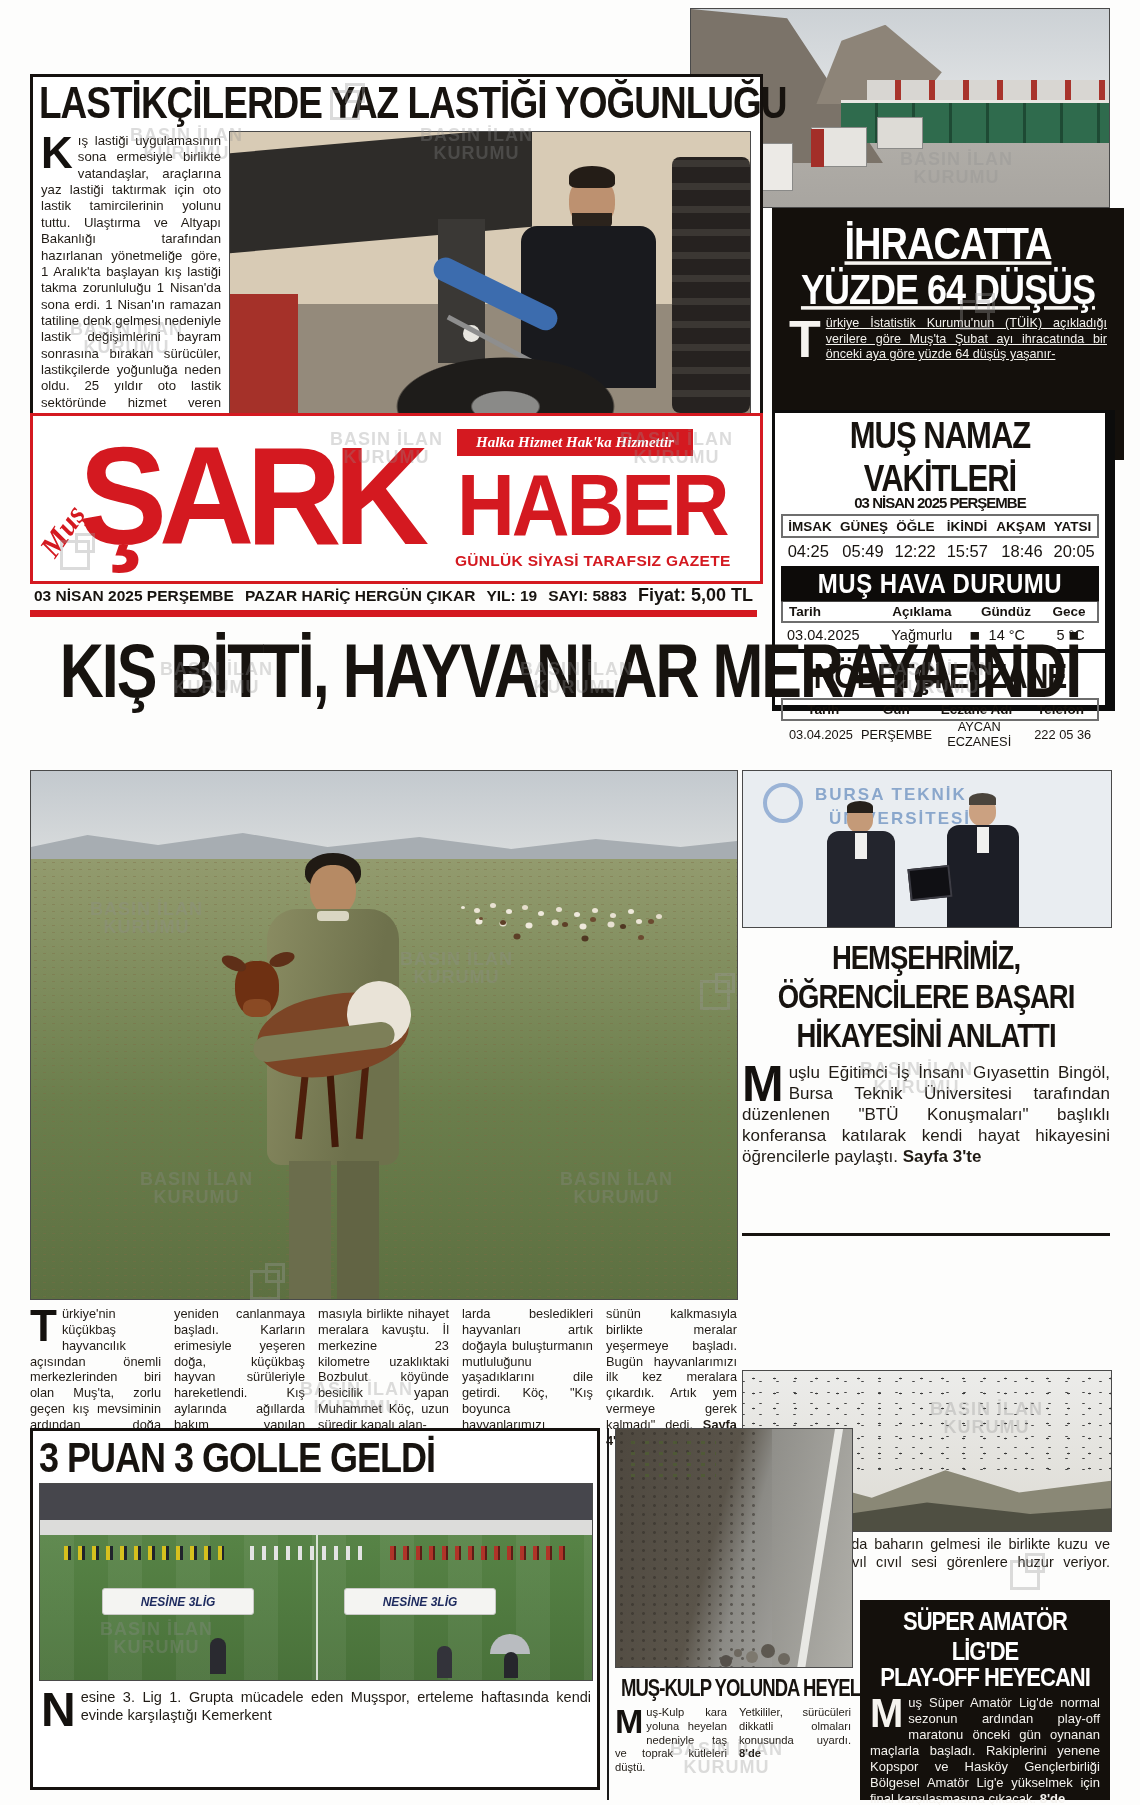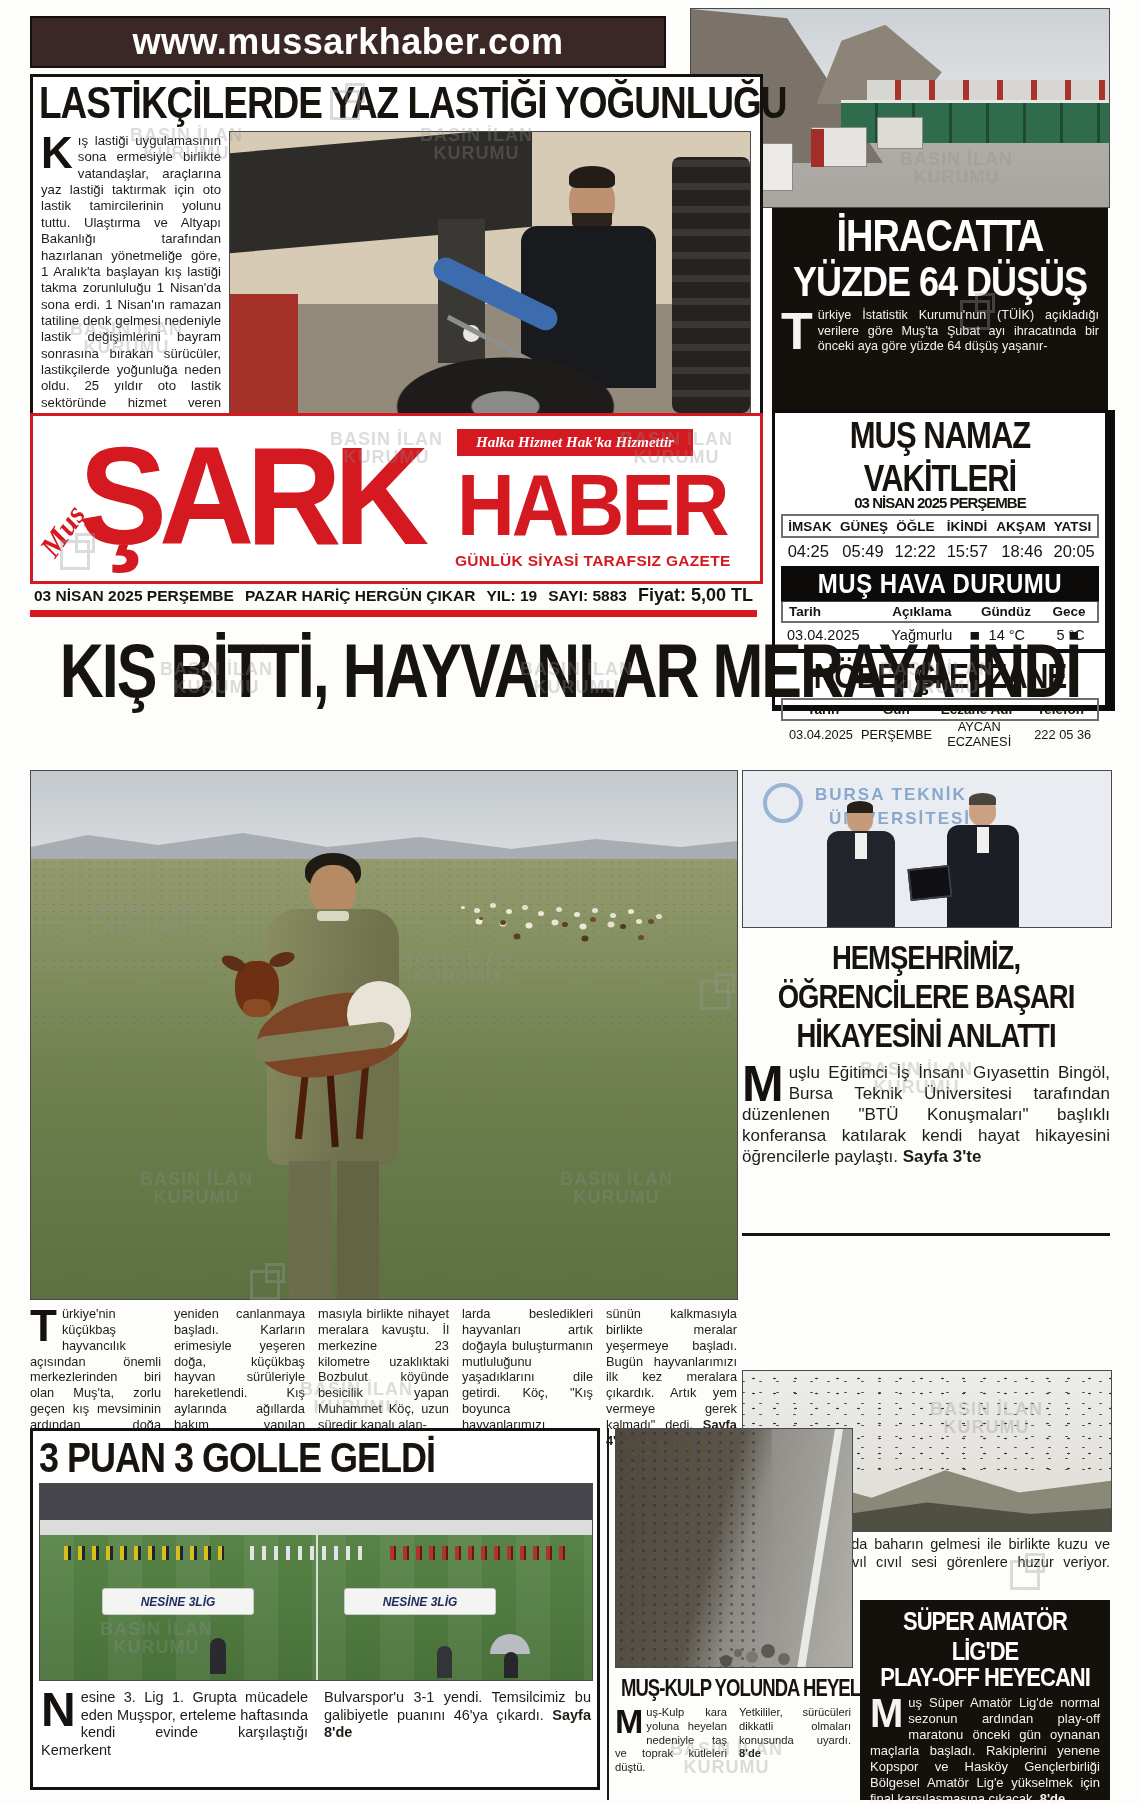--- a/index.html
+++ b/index.html
@@ -28,24 +28,20 @@
       pointer-events:none;}
   .wmcube div{width:14px;height:14px;border:3px solid #9a9a9a;margin:-10px 0 0 12px;}
   .black-box{background:#14100c;color:#f6f4f0;}
   .wh{color:#fff;font-weight:bold;letter-spacing:-1px;text-align:center;}
 </style>
 </head>
 <body>
 
 <div class="page">
 
-  <div class="abs" style="left:30px;top:16px;width:632px;height:48px;background:#3a2726;border:2px solid #15100e;
-              display:flex;align-items:center;justify-content:center;">
-    <span style="color:#fff;font-weight:bold;font-size:36px;letter-spacing:.5px;">www.mussarkhaber.com</span>
-  </div>
 
   <div class="photo" style="left:690px;top:8px;width:418px;height:198px;background:linear-gradient(#ccd1d5,#dde0e2 40%,#b6b3ad 41%,#a8a5a0);">
     <div class="abs" style="left:0;top:0;width:46%;height:78%;background:#7b7369;
          clip-path:polygon(0 0,50% 6%,68% 40%,100% 100%,0 100%);"></div>
     <div class="abs" style="left:30%;top:8%;width:30%;height:40%;background:#8d8478;
          clip-path:polygon(0 100%,20% 20%,55% 0,100% 60%,80% 100%);"></div>
     <div class="abs" style="right:0;top:36%;width:58%;height:10%;
          background:repeating-linear-gradient(90deg,#d8d6d2 0 28px,#a8342c 28px 34px);"></div>
     <div class="abs" style="right:0;top:46%;width:64%;height:20%;
          background:repeating-linear-gradient(90deg,#2f6b4d 0 34px,#1e4a34 34px 37px);border-top:3px solid #e8e6e2;"></div>
@@ -73,21 +69,21 @@
       <div class="abs" style="right:26.5%;top:26%;width:40px;height:18px;background:#2b231c;border-radius:0 0 45% 45%;"></div>
       <div class="abs" style="right:18%;top:30%;width:26%;height:52%;background:#191a1e;border-radius:16px 16px 0 0;"></div>
       <div class="abs" style="right:36%;top:48%;width:26%;height:24px;background:#3c6cae;border-radius:12px;transform:rotate(26deg);"></div>
       <div class="abs" style="right:52%;top:62%;width:17px;height:17px;background:#e8e6e0;border-radius:50%;"></div>
       <div class="abs" style="right:40%;top:66%;width:100px;height:5px;background:#8e8e8e;transform:rotate(28deg);"></div>
       <div class="abs" style="left:32%;bottom:-4%;width:42%;height:32%;border-radius:50%;
            background:radial-gradient(closest-side,#8a8a88 0 30%,#1e1c1a 32% 98%,transparent 100%);"></div>
     </div>
   </div>
 
-  <div class="abs black-box" style="left:772px;top:208px;width:336px;height:236px;padding:0;">
+  <div class="abs black-box" style="left:772px;top:208px;width:336px;height:236px;padding:8px;text-decoration:underline;">
     <div class="wh tyc" style="margin-top:4px;font-size:38px;line-height:40px;">İHRACATTA</div>
     <div class="wh tyc" style="margin-top:6px;font-size:36px;line-height:40px;">YÜZDE 64 DÜŞÜŞ</div>
     <div style="display:flex;gap:10px;padding:10px 9px 0 9px;">
       <div class="bt" style="flex:1;color:#f3f1ed;font-size:12.6px;">
         <span class="dc dcw" style="font-size:52px;line-height:42px;">T</span><span>ürkiye İstatistik Kurumu'nun (TÜİK) açıkladığı verilere göre Muş'ta Şubat ayı ihracatında bir önceki aya göre yüzde 64 düşüş yaşanır-</span>
       </div>
     </div>
   </div>
 
   <div class="abs" style="left:30px;top:413px;width:727px;height:165px;border:3px solid #d41920;background:#fff;">
@@ -270,23 +266,20 @@
       </div>
       <div class="abs" style="left:170px;bottom:6px;width:16px;height:36px;background:#2a2a30;border-radius:8px 8px 0 0;"></div>
       <div class="abs" style="right:62px;bottom:26px;width:40px;height:20px;background:#b9bcc0;border-radius:20px 20px 0 0;"></div>
       <div class="abs" style="right:74px;bottom:2px;width:14px;height:26px;background:#26262c;border-radius:7px 7px 0 0;"></div>
       <div class="abs" style="right:140px;bottom:2px;width:15px;height:32px;background:#33333a;border-radius:7px 7px 0 0;"></div>
     </div>
     <div class="abs" style="left:8px;top:258px;width:550px;display:flex;gap:16px;">
       <div class="bt" style="flex:1;font-size:14.5px;line-height:17.5px;">
         <span class="dc" style="font-size:48px;line-height:38px;">N</span><span>esine 3. Lig 1. Grupta mücadele eden Muşspor, erteleme haftasında kendi evinde karşılaştığı Kemerkent</span>
       </div>
-      <div class="bt" style="flex:1;font-size:14.5px;line-height:17.5px;">
-        <span>Bulvarspor'u 3-1 yendi. Temsilcimiz bu galibiyetle puanını 46'ya çıkardı. </span><span class="pref">Sayfa 8'de</span>
-      </div>
     </div>
   </div>
 
   <div class="abs" style="left:607px;top:1428px;width:2px;height:372px;background:#1a1a1a;"></div>
 
   <div class="photo" style="left:615px;top:1428px;width:236px;height:238px;background:linear-gradient(105deg,#4e483f 0%,#5a544a 42%,#8b8a85 55%,#a3a29e 78%,#8f8e8a 100%);">
     <div class="abs" style="left:0;top:0;width:62%;height:100%;opacity:.5;
          background-image:radial-gradient(#2e2a24 1.4px,transparent 1.8px);background-size:11px 9px;"></div>
     <div class="abs" style="right:0;top:0;width:34%;height:100%;background:linear-gradient(100deg,#8f8e89,#b0afa9);"></div>
     <div class="abs" style="right:30px;top:-10px;width:8px;height:120%;background:#e8e8e4;transform:rotate(9deg);"></div>

